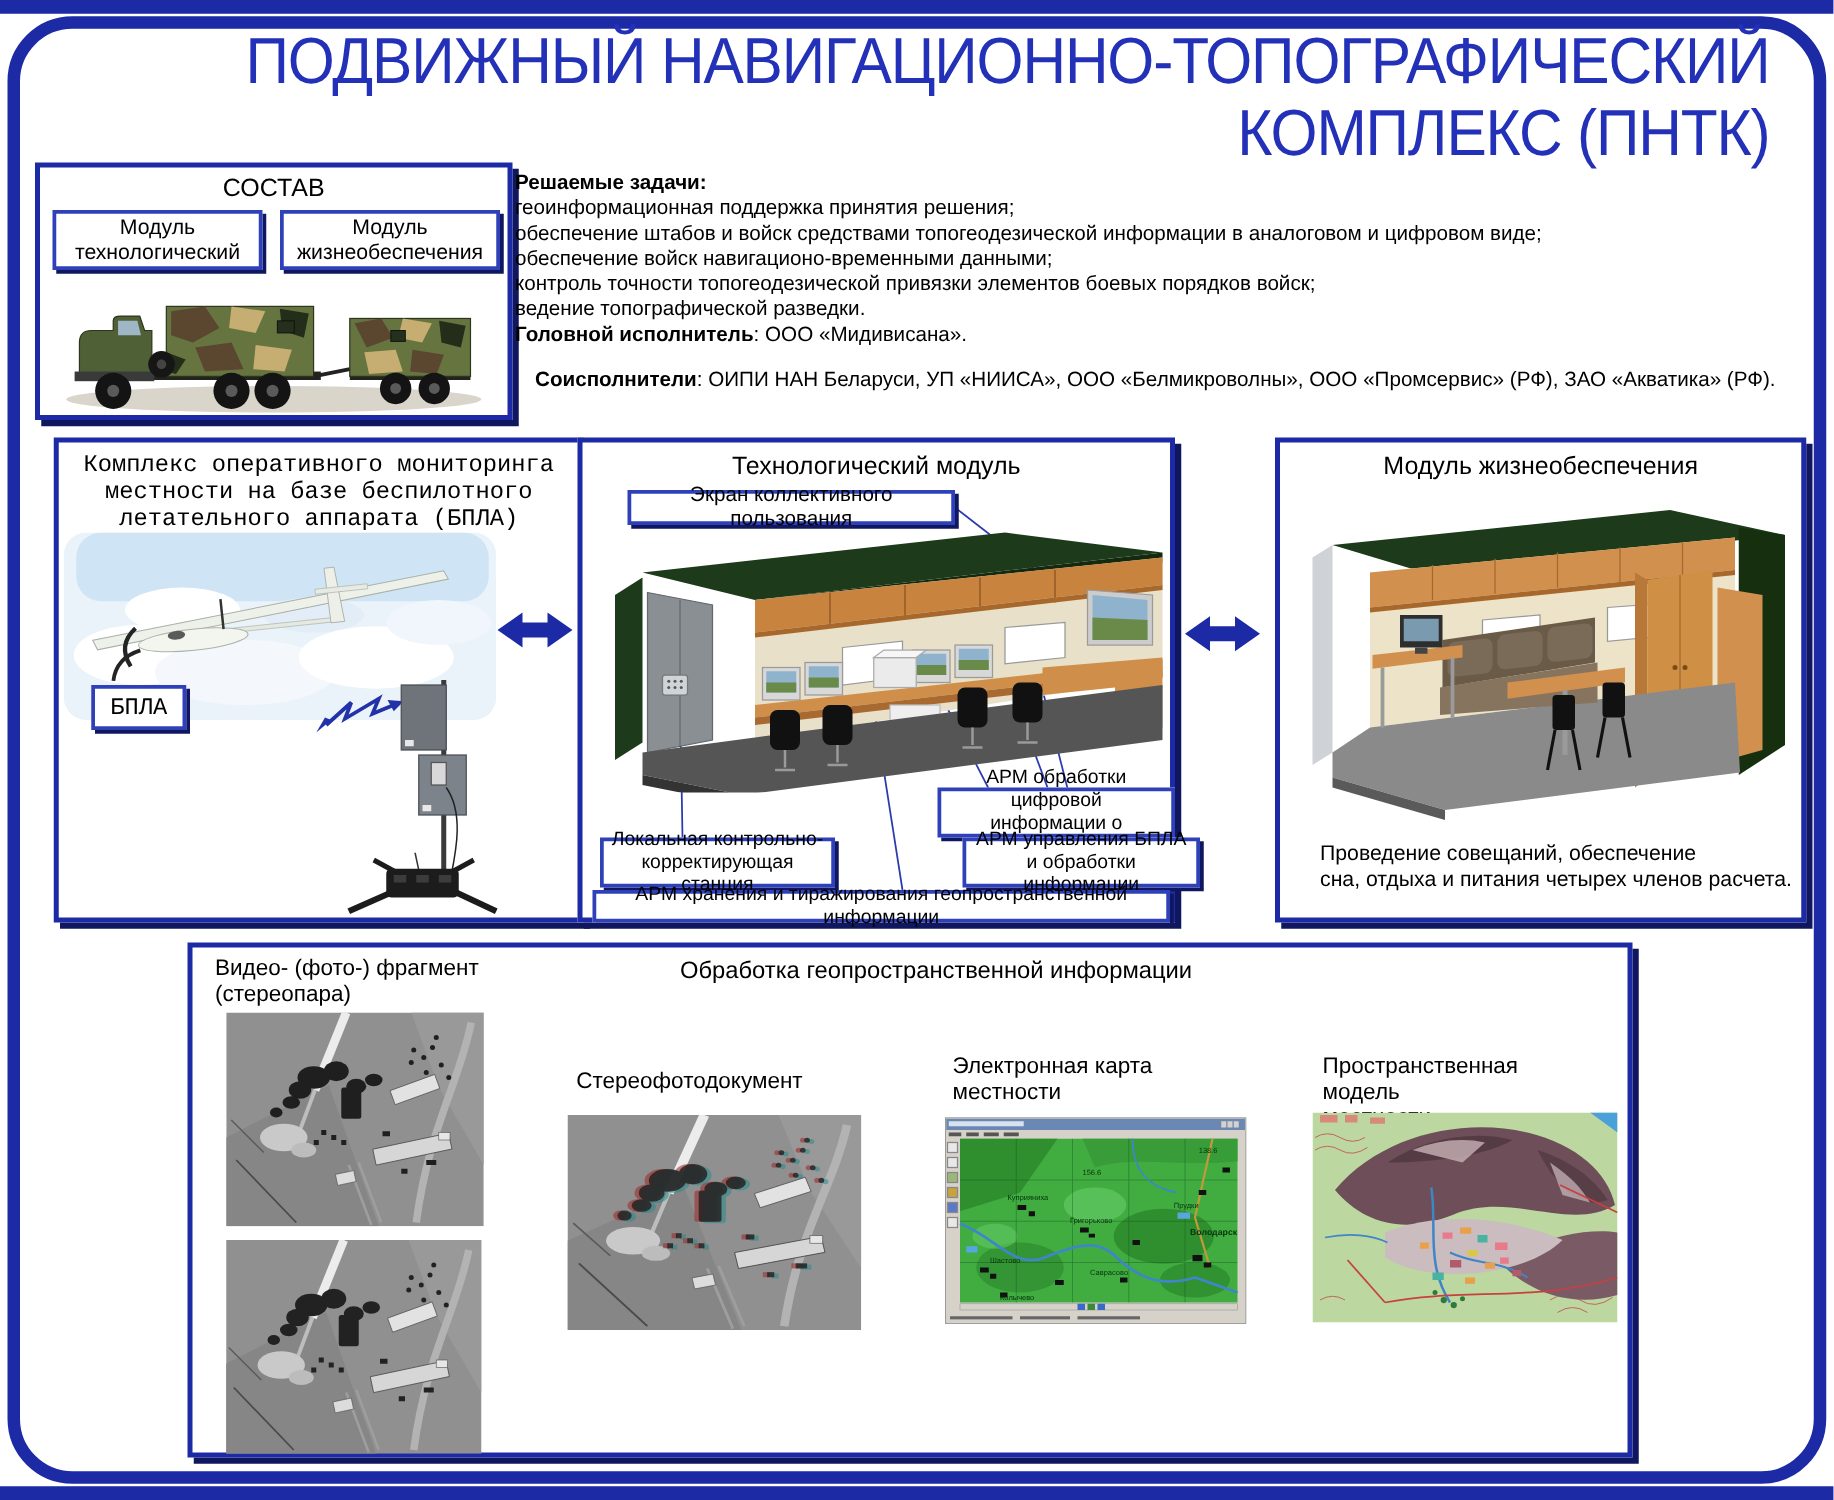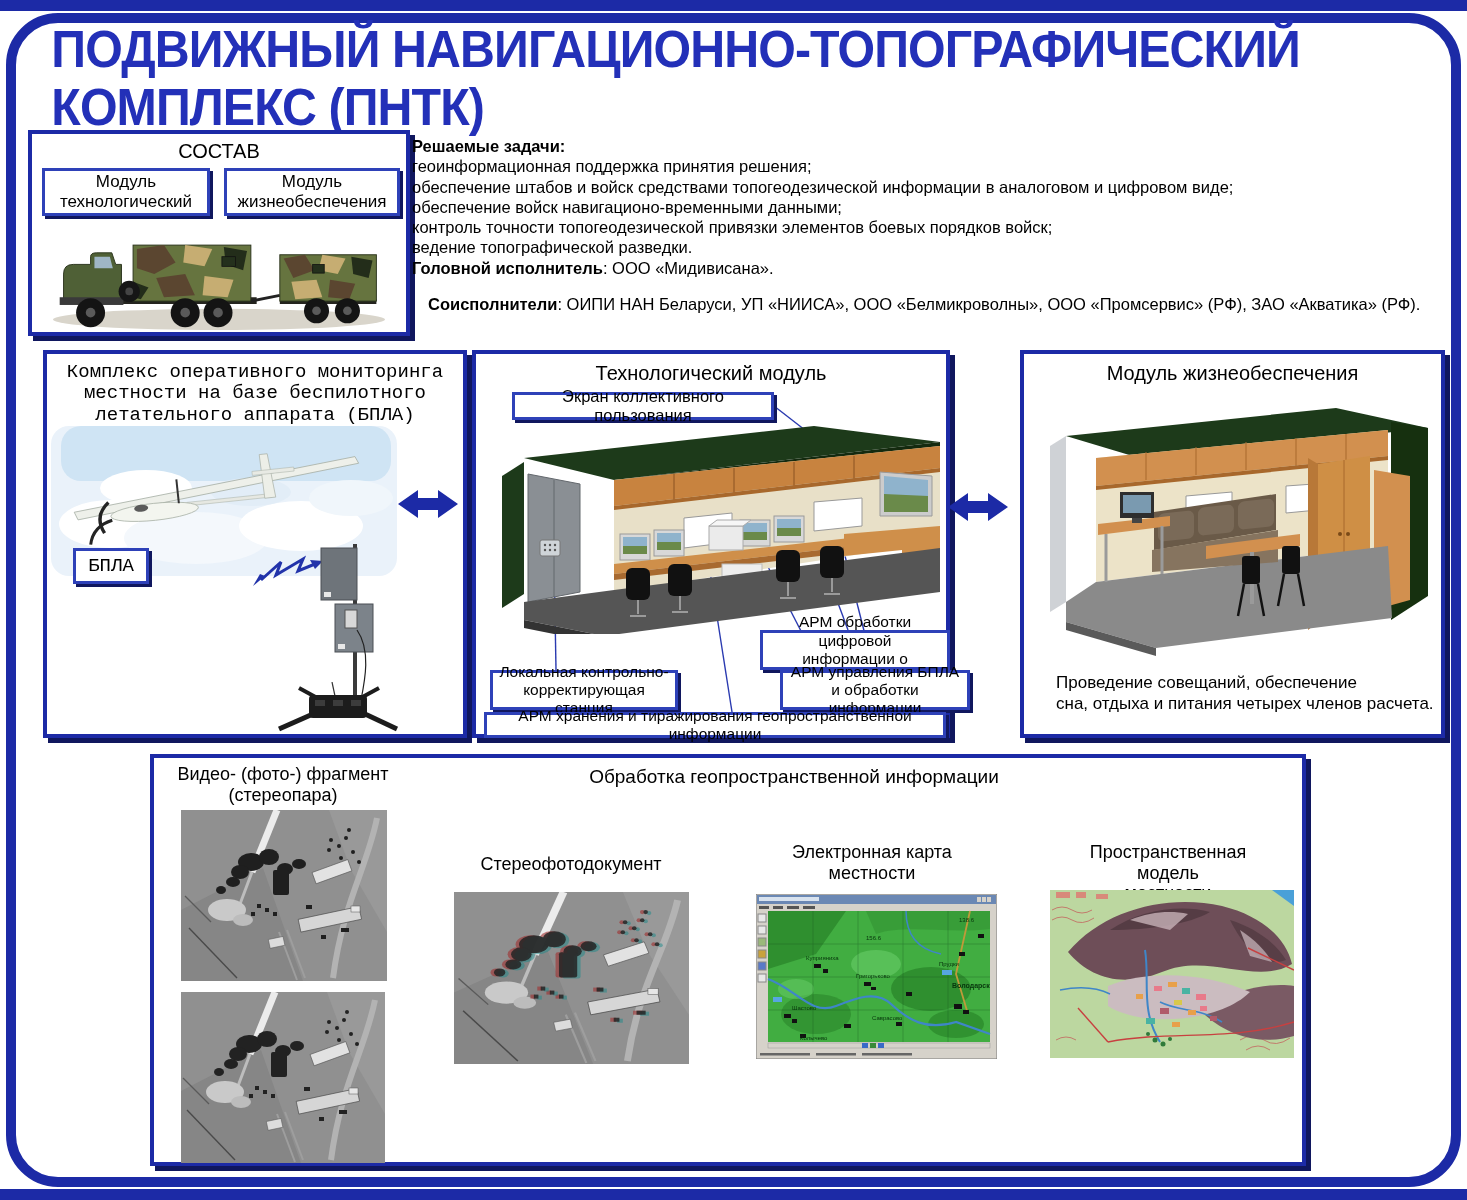--- a/index.html
+++ b/index.html
@@ -1,33 +1,33 @@
 <!DOCTYPE html>
 <html><head>
 <meta charset="utf-8">
 <style>
   html,body{margin:0;padding:0;background:#fff;}
   .poster{position:relative;width:1467px;height:1200px;background:#fff;overflow:hidden;
           font-family:"Liberation Sans",sans-serif;color:#000;}
   .bar{position:absolute;left:0;width:1467px;height:11px;background:#1c2aa6;}
   .frame{position:absolute;left:6px;top:13px;right:6px;bottom:13px;border:10px solid #1c2aa6;border-radius:52px;}
-  .title{position:absolute;left:0;right:0;text-align:left;color:#2330b8;font-weight:700;letter-spacing:-1px;}
+  .title{position:absolute;left:0;right:0;text-align:right;color:#2330b8;font-weight:400;letter-spacing:-1px;}
   .title .tline{transform:scaleX(.93);transform-origin:center;font-size:52px;line-height:58px;}
   .panel{position:absolute;background:#fff;border:4px solid #1c2aa6;box-shadow:5px 5px 0 0 #10175e;box-sizing:border-box;}
   .lbox{position:absolute;background:#fff;border:3px solid #2e41b8;box-shadow:3px 3px 0 0 #10175e;box-sizing:border-box;
         display:flex;align-items:center;justify-content:center;text-align:center;}
   .pre{white-space:pre-line;}
   .desc{position:absolute;left:412px;top:136px;width:1048px;font-size:16.5px;line-height:1.23;}
   .desc b{font-weight:bold;}
   .ptitle{position:absolute;left:0;right:0;text-align:center;font-size:20px;}
   .small-label{font-size:15.5px;line-height:1.18;}
   .leaders{position:absolute;left:0;top:0;pointer-events:none;}
   svg{display:block;}
   .imgbox{position:absolute;}
-  .cap{position:absolute;text-align:center;font-size:18px;line-height:1.15;}
+  .cap{position:absolute;font-size:18px;line-height:1.15;}
 </style>
 </head>
 <body>
 
 <div class="poster">
 
   <svg width="0" height="0" style="position:absolute" aria-hidden="true">
     <defs>
       <g id="scene-base">
         <rect x="0" y="0" width="206" height="171" fill="#909090"></rect>
@@ -206,21 +206,21 @@
       </svg>
     </div>
   </div>
 
   <div class="imgbox" style="left:396px;top:486px;">
     <svg width="64" height="36" viewBox="0 0 64 36">
         <polygon points="2,18 22,4 22,12 42,12 42,4 62,18 42,32 42,24 22,24 22,32" fill="#1c2aa6"></polygon>
       </svg>
   </div>
 
-  <div class="panel" style="left:472px;top:350px;width:478px;height:388px;">
+  <div class="panel" style="left:462px;top:350px;width:478px;height:388px;">
     <div class="ptitle" style="top:8px;">Технологический модуль</div>
     <svg class="leaders" width="478" height="388" viewBox="0 0 478 388">
       <line x1="298" y1="52" x2="405" y2="135" stroke="#2a3ab0" stroke-width="1.4"></line>
       <line x1="340" y1="190" x2="372" y2="276" stroke="#2a3ab0" stroke-width="1.4"></line>
       <line x1="368" y1="198" x2="398" y2="316" stroke="#2a3ab0" stroke-width="1.4"></line>
       <line x1="288" y1="205" x2="345" y2="316" stroke="#2a3ab0" stroke-width="1.4"></line>
       <line x1="232" y1="205" x2="256" y2="358" stroke="#2a3ab0" stroke-width="1.4"></line>
       <line x1="78" y1="200" x2="80" y2="316" stroke="#2a3ab0" stroke-width="1.4"></line>
     </svg>
     <div class="lbox" style="left:36px;top:38px;width:262px;height:28px;font-size:16.5px;">Экран коллективного пользования</div>

